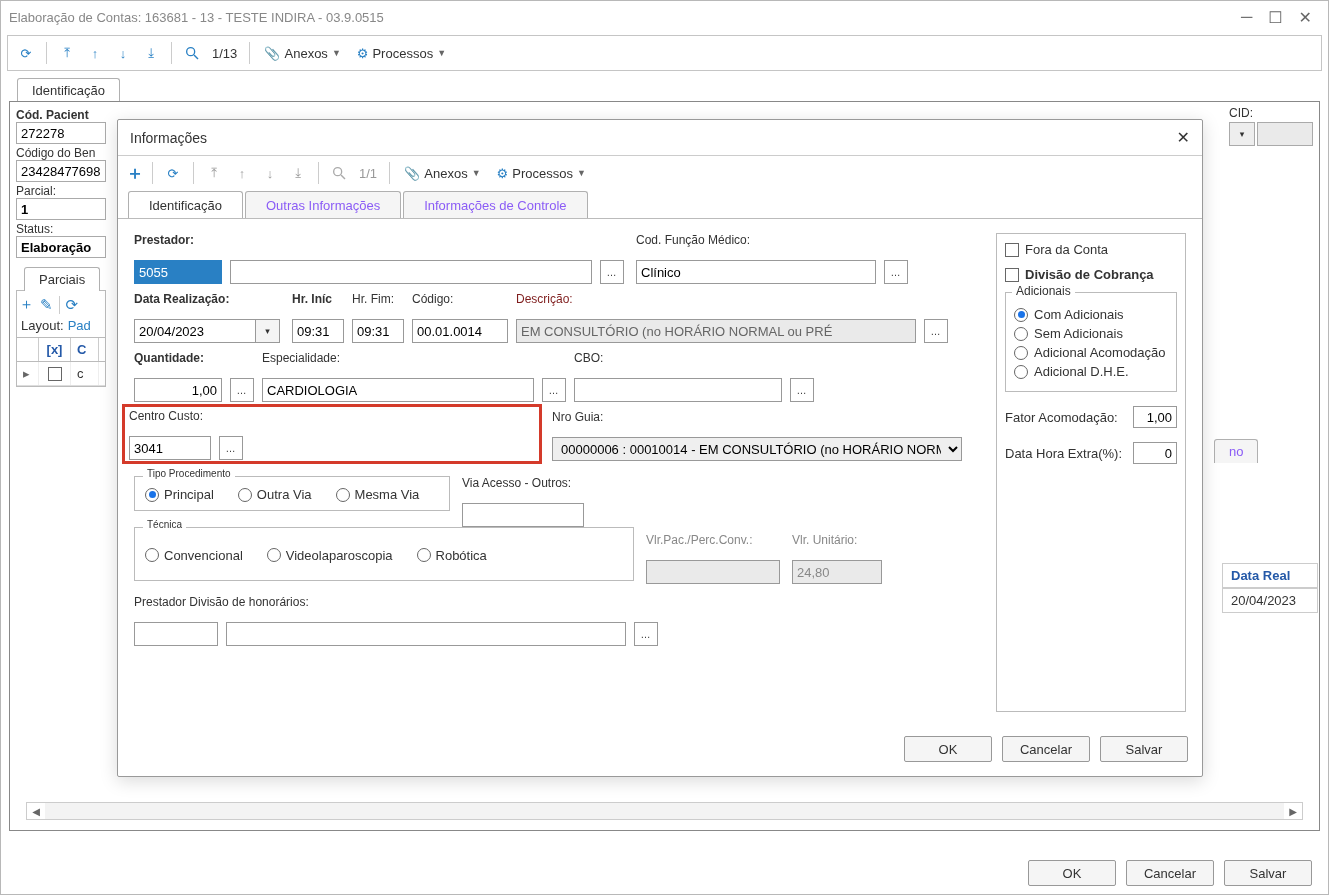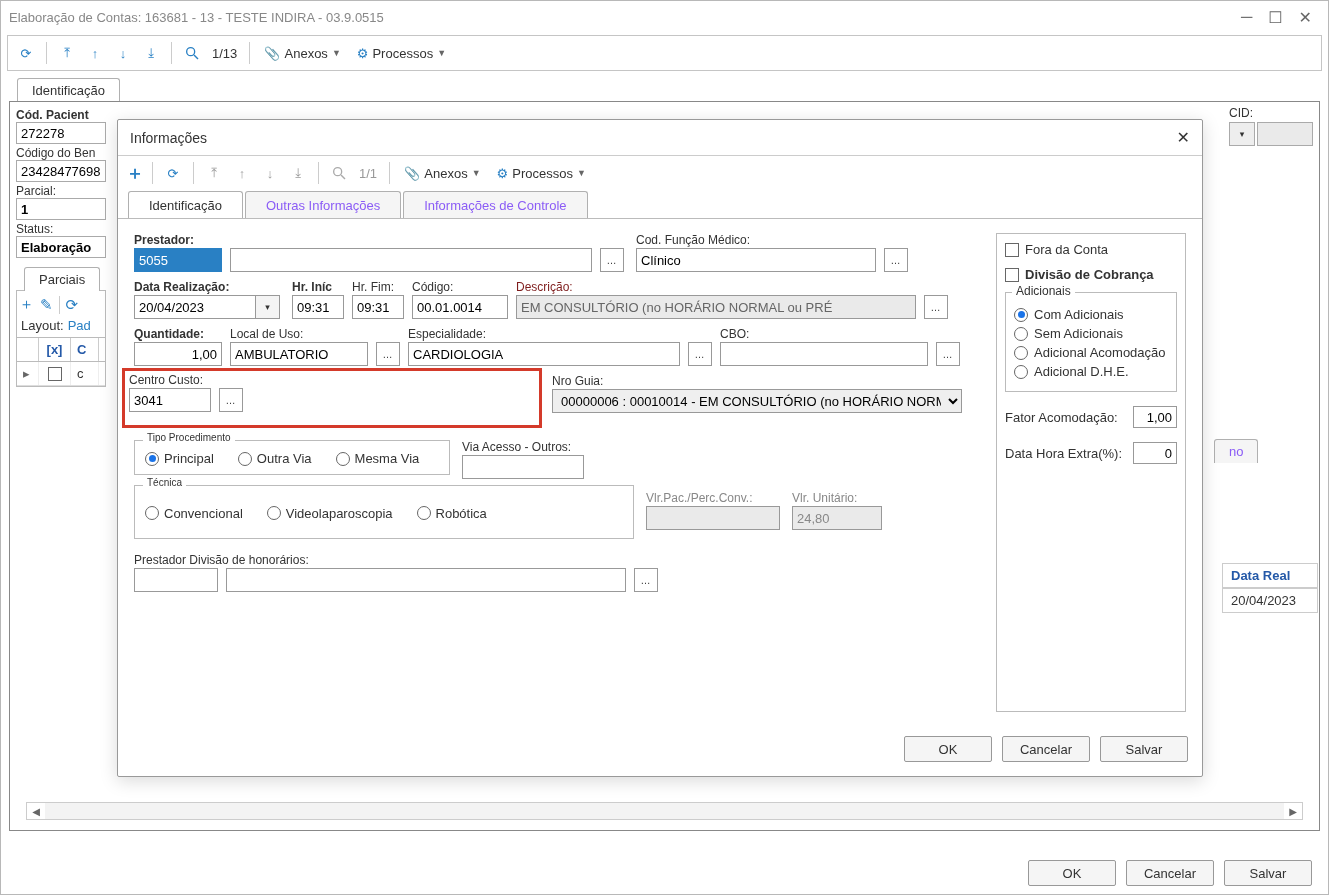--- a/index.html
+++ b/index.html
@@ -55,21 +55,21 @@
 .modal-toolbar { display: flex; align-items: center; padding: 4px 8px; gap: 4px; height: 34px; }
 .plus { color: #2980c4; font-weight: bold; font-size: 18px; }
 
 .modal-tabs { display: flex; margin-left: 10px; }
 .modal-tabs .tab { padding: 6px 20px; }
 .modal-body { border-top: 1px solid #bbb; padding: 14px 16px; flex: 1; position: relative; display: flex; gap: 12px; }
 .left-col { flex: 1; }
 .right-col { width: 190px; border: 1px solid #bbb; padding: 8px; display: flex; flex-direction: column; gap: 10px; }
 
 .form-row { display: flex; gap: 8px; margin-bottom: 8px; align-items: flex-end; }
-.fld { display: flex; flex-direction: column; gap: 1px; }
+.fld { display: flex; flex-direction: column; gap: 13px; }
 .fld label { font-size: 12px; }
 .fld label.bold { font-weight: bold; }
 .fld input, .fld select { border: 1px solid #999; height: 24px; padding: 0 4px; }
 .fld input.sel { background: #2980c4; color: #fff; border-color: #2980c4; }
 .fld input.ro { background: #eaeaea; color: #666; }
 .fld .date-picker { display: flex; }
 .fld .date-picker input { width: 100px; }
 .fld .date-picker .dd { width: 24px; border: 1px solid #999; border-left: none; display:flex; align-items:center; justify-content:center; background:#f4f4f4; }
 
 .lookup { width: 24px; height: 24px; border: 1px solid #999; background: #fff; display:flex; align-items:center; justify-content:center; font-size:10px; letter-spacing:1px; }
@@ -339,24 +339,20 @@
               <label>&nbsp;</label>
               <div class="lookup">…</div>
             </div>
           </div>
 
           <div class="form-row">
             <div class="fld" style="width:88px;">
               <label class="bold">Quantidade:</label>
               <input style="text-align: right;" value="1,00">
             </div>
-            <div class="fld" style="width:138px;">
-              <label>Local de Uso:</label>
-              <input value="AMBULATORIO" style="">
-            </div>
             <div class="fld">
               <label>&nbsp;</label>
               <div class="lookup">…</div>
             </div>
             <div class="fld" style="width:272px;">
               <label>Especialidade:</label>
               <input value="CARDIOLOGIA" style="">
             </div>
             <div class="fld">
               <label>&nbsp;</label>

